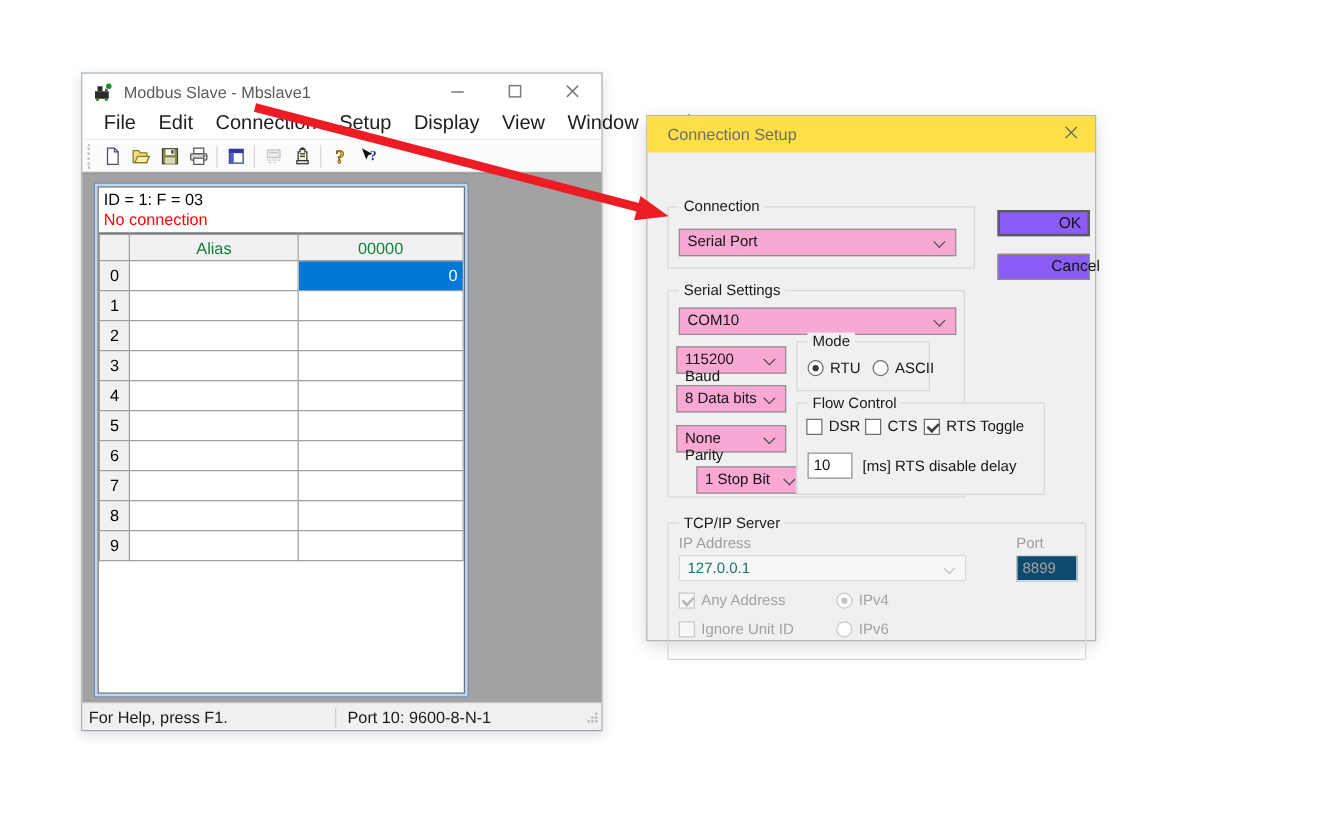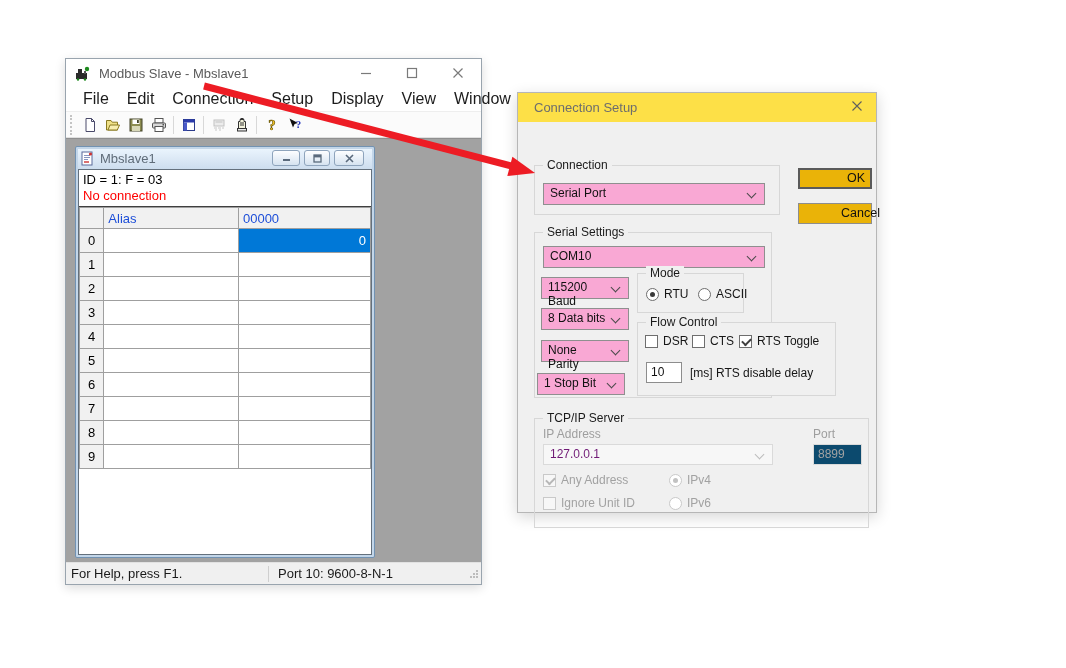--- a/index.html
+++ b/index.html
@@ -51,21 +51,21 @@
   .cbtn.w1{ width:28px; } .cbtn.w2{ width:26px; } .cbtn.w3{ width:30px; }
   .child-client { flex:1; background:#fff; border:1px solid #64707c; overflow:hidden;
     display:flex; flex-direction:column; }
   .info-area { padding:1px 4px 2px 4px; border-bottom:1px solid #3f3f3f; }
   .info-id { font-size:13px; color:#000; line-height:17px; }
   .info-status { font-size:13px; color:#fe0000; line-height:16px; }
 
   table.reg { border-collapse:collapse; table-layout:fixed; margin-left:0; }
   table.reg th, table.reg td { border:1px solid #9f9f9f; font-weight:normal;
     font-size:13px; padding:0 4px; overflow:hidden; white-space:nowrap; }
-  table.reg th { background:#f1f1f1; height:21px; text-align:left; color:#1d4ed8; }
+  table.reg th { background:#f1f1f1; height:21px; text-align:center; color:#15803d; }
   table.reg td { height:24px; background:#fff; }
   td.rh { background:#f1f1f1 !important; text-align:center; width:18px; padding:0 2px; }
   col.c0{ width:19px; } col.c1{ width:105px; } col.c2{ width:103px; }
   td.vl { text-align:right; }
   td.vl.sel { background:#0078d7 !important; color:#fff; }
 
   
   #dialog { position:absolute; left:517px; top:92px; width:360px; height:421px;
     background:#f0f0f0; border:1px solid #b6b6b6; box-shadow:0 4px 14px rgba(0,0,0,.16); }
   .dlg-title { height:29px; background:#fde047; display:flex; align-items:center; }
@@ -75,24 +75,24 @@
 
   .group { position:absolute; border:1px solid #d7d7d7; }
   .group.overlay { background:#f0f0f0; }
   .glabel { position:absolute; top:-8px; left:8px; background:#f0f0f0; padding:0 4px;
     font-size:12px; color:#1a1a1a; line-height:14px; }
 
   .combo { position:absolute; background:#f9a8d4; border:1px solid #8f8f8f; font-size:12px;
     color:#111; padding:2px 20px 0 6px; }
   .combo::after { content:''; position:absolute; right:9px; top:6px; width:6px; height:6px;
     border-right:1.4px solid #4a4a4a; border-bottom:1.4px solid #4a4a4a; transform:rotate(45deg); }
-  .combo.disabled { background:#f7f7f7; border-color:#dadada; color:#701a75; }
+  .combo.disabled { background:#f7f7f7; border-color:#dadada; color:#0f766e; }
   .combo.disabled::after { border-color:#bdbdbd; }
 
-  .btn { position:absolute; background:#eab308; border:1px solid #8d8d8d; font-size:12.5px;
+  .btn { position:absolute; background:#8b5cf6; border:1px solid #8d8d8d; font-size:12.5px;
     color:#111; text-align:center; line-height:19px;padding-left:42px; }
   .btn.default { border-color:#5a5a5a; box-shadow:inset 0 0 0 1px #5a5a5a; }
 
   .txt { position:absolute; background:#fff; border:1px solid #8d8d8d; font-size:12px;
     color:#111; padding:2px 4px 0 4px; }
   .txt.disabled { border-color:#dadada; color:#a2a2a2; background:#0c4a6e; }
 
   .cb, .rd { position:absolute; display:flex; align-items:center; gap:5px; font-size:12px;
     color:#161616; }
   .cb .box { width:13px; height:13px; background:#fff; border:1px solid #6e6e6e; position:relative; flex:0 0 auto; }
@@ -224,47 +224,20 @@
       <svg width="16" height="16" viewBox="0 0 16 16">
         <path d="M2.5 1.5l3.5 9 1.6-3.4 3.4-1z" fill="#111"></path>
         <text x="11.5" y="11" font-size="11" font-weight="bold" text-anchor="middle" fill="#2233bb" font-family="Liberation Serif, serif">?</text>
       </svg>
     </div>
   </div>
 
   <div class="mdi">
 
     <div id="child-window">
-      <div class="child-title">
-        <svg width="15" height="15" viewBox="0 0 15 15">
-          <rect x="2" y="1" width="10" height="13" fill="#fff" stroke="#5a6a9a"></rect>
-          <path d="M4 4.5h6M4 6.5h6M4 8.5h4" stroke="#7a8ab8" stroke-width="0.9"></path>
-          <path d="M4 11h5" stroke="#cc3333" stroke-width="1.4"></path>
-          <circle cx="10.5" cy="3" r="1.6" fill="#cc3333"></circle>
-        </svg>
-        <span class="cttl">Mbslave1</span>
-        <div class="child-btns">
-          <div class="cbtn w1">
-            <svg width="9" height="8" viewBox="0 0 9 8">
-                <rect x="1" y="5" width="7" height="2" fill="#5a6a7c"></rect>
-              </svg>
-          </div>
-          <div class="cbtn w2">
-            <svg width="9" height="9" viewBox="0 0 9 9">
-                <rect x="1" y="1" width="7" height="7" fill="none" stroke="#5a6a7c" stroke-width="1.3"></rect>
-                <rect x="1" y="1" width="7" height="2.4" fill="#5a6a7c"></rect>
-              </svg>
-          </div>
-          <div class="cbtn w3">
-            <svg width="9" height="9" viewBox="0 0 9 9">
-                <path d="M1 1l7 7M8 1l-7 7" stroke="#5a6a7c" stroke-width="1.6"></path>
-              </svg>
-          </div>
-        </div>
-      </div>
       <div class="child-client">
         <div class="info-area">
           <div class="info-id">ID = 1: F = 03</div>
           <div class="info-status">No connection</div>
         </div>
         <table class="reg">
           <colgroup>
               <col class="c0">
               <col class="c1">
               <col class="c2">
@@ -368,21 +341,21 @@
 
     <div class="btn default" style="left:280px; top:46px; width:74px; height:21px;">OK</div>
     <div class="btn" style="left:280px; top:81px; width:74px; height:21px;">Cancel</div>
 
     <div class="group" style="left:16px; top:110px; width:238px; height:166px;">
       <span class="glabel">Serial Settings</span>
       <div class="combo" style="left:8px; top:13px; width:222px; height:22px;">COM10</div>
       <div class="combo" style="left:6px; top:44px; width:88px; height:22px;">115200 Baud</div>
       <div class="combo" style="left:6px; top:75px; width:88px; height:22px;">8 Data bits</div>
       <div class="combo" style="left:6px; top:107px; width:88px; height:22px;">None Parity</div>
-      <div class="combo" style="left:2px; top:140px; width:88px; height:22px;">1 Stop Bit</div>
+      <div class="combo" style="left:22px; top:140px; width:88px; height:22px;">1 Stop Bit</div>
     </div>
 
     <div class="group overlay" style="left:119px; top:151px; width:107px; height:40px;">
       <span class="glabel">Mode</span>
       <div class="rd on" style="left:8px; top:13px;">
         <span class="circ"></span>
         <span>RTU</span>
       </div>
       <div class="rd" style="left:60px; top:13px;">
         <span class="circ"></span>

